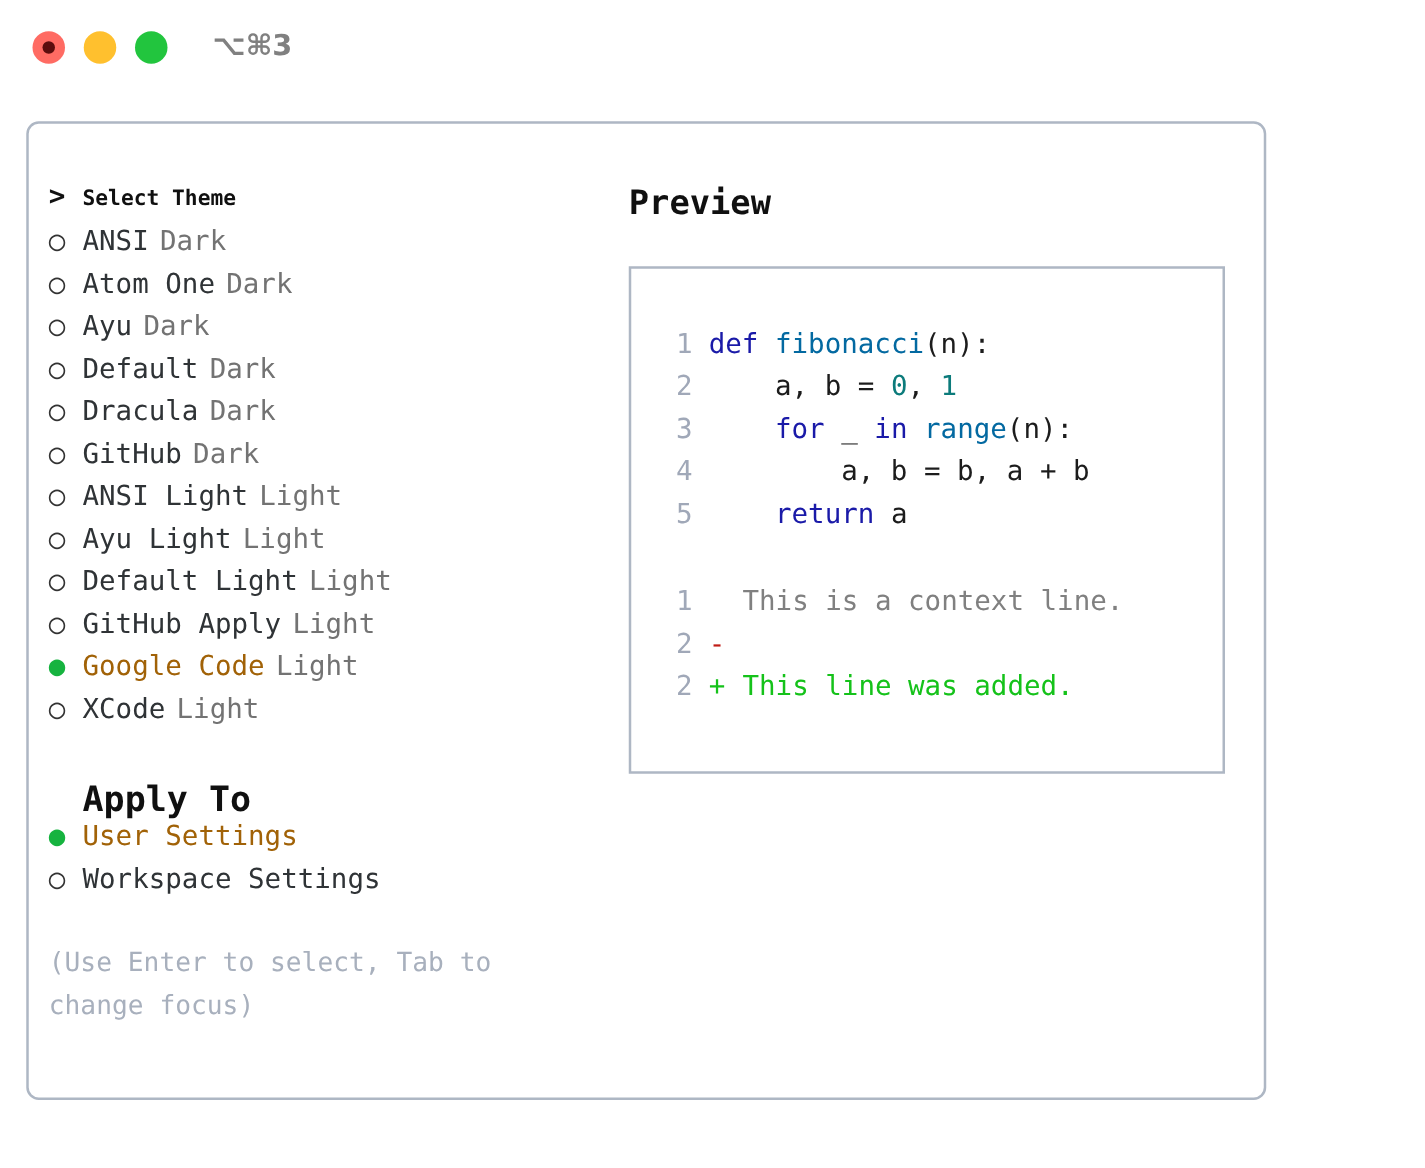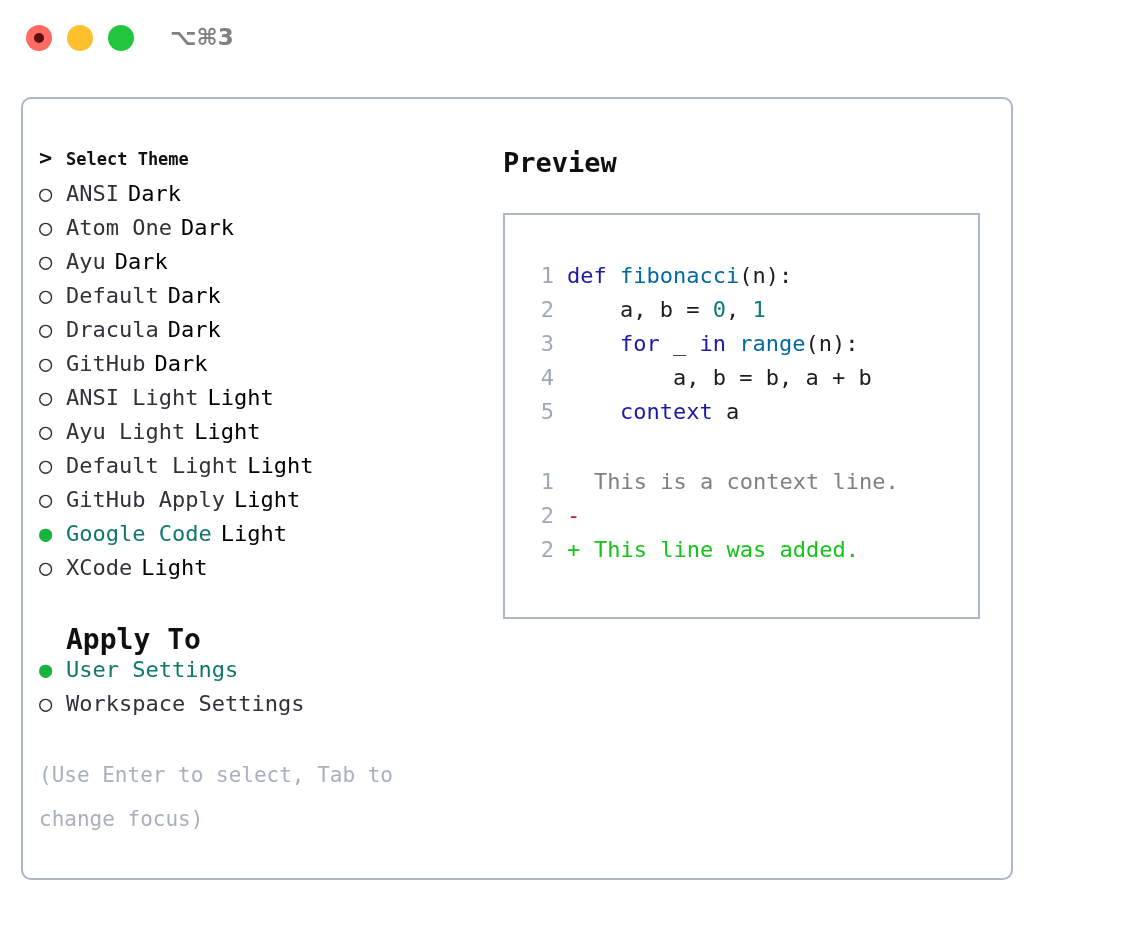--- a/index.html
+++ b/index.html
@@ -117,40 +117,40 @@
 
   .header-line {
     font-weight: bold;
     color: #101010;
     font-size: 17px;
   }
   .item-name {
     color: #2f3336;
   }
   .item-name.selected {
-    color: #0f766e;
+    color: #a16207;
   }
   .item-variant {
-    color: #000000;
+    color: #737373;
     margin-left: 9px;
   }
 
   .section-title {
     font-weight: bold;
     color: #101010;
     font-size: 28px;
   }
 
   .spacer-row { height: 34px; }
 
   .hint {
     margin-top: 28px;
     font-size: 21px;
     color: #a8b0bd;
-    line-height: 44px;
+    line-height: 34px;
     width: 410px;
   }
 
   
   .right-col {
     position: absolute;
     left: 480px;
     top: 48px;
     width: 490px;
   }
@@ -258,21 +258,21 @@
 
     <div class="right-col">
       <div class="preview-title">Preview</div>
 
       <div class="preview-box">
         <div id="code-block">
             <div class="code-line"><span class="lineno">1</span><span class="tok-kw">def </span><span class="tok-fn">fibonacci</span><span class="tok-txt">(n):</span></div>
             <div class="code-line"><span class="lineno">2</span><span class="tok-txt">    a, b = </span><span class="tok-num">0</span><span class="tok-txt">, </span><span class="tok-num">1</span></div>
             <div class="code-line"><span class="lineno">3</span><span class="tok-txt">    </span><span class="tok-kw">for</span><span class="tok-txt"> _ </span><span class="tok-kw">in</span><span class="tok-txt"> </span><span class="tok-fn">range</span><span class="tok-txt">(n):</span></div>
             <div class="code-line"><span class="lineno">4</span><span class="tok-txt">        a, b = b, a + b</span></div>
-            <div class="code-line"><span class="lineno">5</span><span class="tok-txt">    </span><span class="tok-kw">context</span><span class="tok-txt"> a</span></div>
+            <div class="code-line"><span class="lineno">5</span><span class="tok-txt">    </span><span class="tok-kw">return</span><span class="tok-txt"> a</span></div>
           </div>
         <div class="code-gap"></div>
         <div id="diff-block">
             <div class="code-line"><span class="lineno">1</span><span class="diff-sign diff-context"> </span><span class="diff-context">This is a context line.</span></div>
             <div class="code-line"><span class="lineno">2</span><span class="diff-sign diff-del">-</span></div>
             <div class="code-line"><span class="lineno">2</span><span class="diff-sign diff-add">+</span><span class="diff-add">This line was added.</span></div>
           </div>
       </div>
     </div>
 

